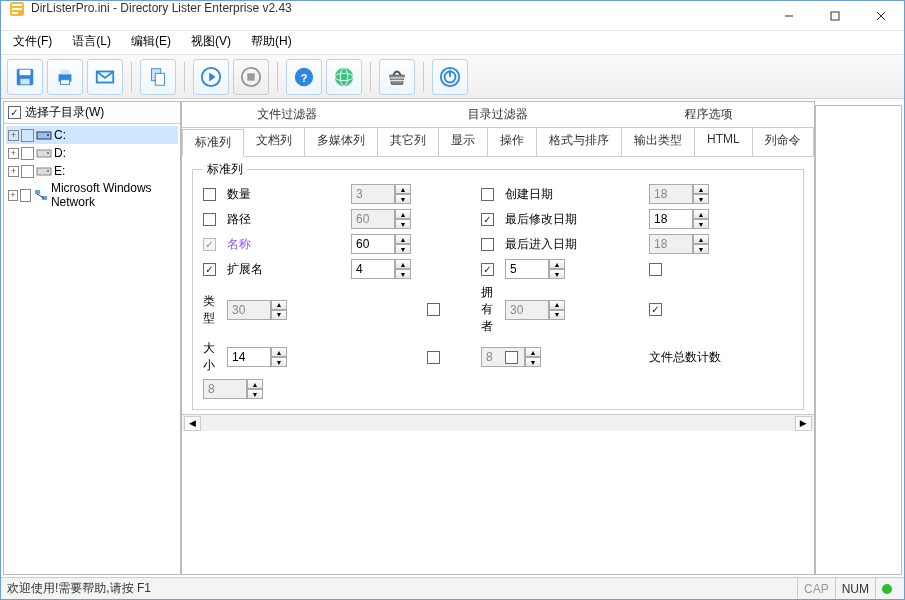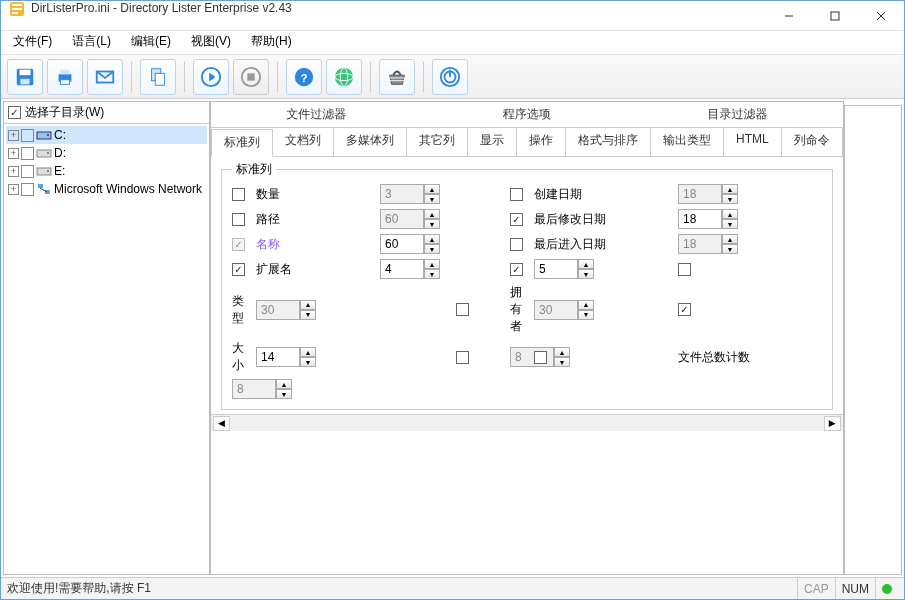--- a/index.html
+++ b/index.html
@@ -9,21 +9,21 @@
 .titlebar .title { flex: 1; color: #333; }
 .titlebar .winbtns { display: flex; }
 .titlebar .winbtn { width: 46px; height: 30px; display: flex; align-items: center; justify-content: center; color: #333; }
 .menubar { height: 24px; display: flex; align-items: flex-start; padding: 0 8px; gap: 12px; color: #000; border-bottom: 1px solid #e5e5e5; }
 .menubar .menuitem { padding: 2px 4px; }
 .toolbar { height: 44px; background: linear-gradient(#fafafa,#efefef); border-bottom: 1px solid #d0d0d0; display: flex; align-items: center; padding: 0 6px; gap: 4px; }
 .tb-btn { width: 36px; height: 36px; border: 1px solid #bcd4ee; border-radius: 3px; background: linear-gradient(#fdfefe,#eef6fd); display: flex; align-items: center; justify-content: center; }
 .tb-btn.gray { border-color: #ccc; background: linear-gradient(#fafafa,#ededed); }
 .tb-sep { width: 1px; height: 30px; background: #ccc; margin: 0 4px; }
 .mainrow { flex: 1; display: flex; min-height: 0; }
-.leftpane { width: 207px; border: 1px solid #bbb; margin: 2px 0 2px 2px; display: flex; flex-direction: column; background: #fff; }
+.leftpane { width: 178px; border: 1px solid #bbb; margin: 2px 0 2px 2px; display: flex; flex-direction: column; background: #fff; }
 .leftpane .header { border-bottom: 1px solid #ccc; padding: 2px 4px; display: flex; align-items: center; gap: 4px; background:#fdfdfd; }
 .tree { padding: 2px 2px; flex: 1; }
 .tree-row { display: flex; align-items: center; padding: 1px 2px; gap: 2px; }
 .twist { width: 11px; height: 11px; border: 1px solid #888; display: inline-flex; align-items: center; justify-content: center; font-size: 9px; line-height: 1; color:#555; }
 .tree-row .chk { width: 13px; height: 13px; border: 1px solid #888; display:inline-block; }
 .tree-row.sel { background: #cfe6ff; }
 .driveicon { width: 16px; height: 16px; display:inline-flex; }
 .rightpane { flex: 1; display: flex; flex-direction: row; margin: 2px 2px 2px 0; min-width:0; }
 .tabs-outer { border: 1px solid #bbb; }
 .tab-head-row { display: flex; border-bottom: 1px solid #ccc; background: #fff; }
@@ -219,22 +219,22 @@
           </span>
         <span>Microsoft Windows Network</span>
       </div>
     </div>
   </div>
 
   <div class="rightpane">
     <div class="tabs-outer">
       <div class="tab-head-row">
         <div class="tab-head">文件过滤器</div>
+        <div class="tab-head">目录过滤器</div>
         <div class="tab-head">程序选项</div>
-        <div class="tab-head">目录过滤器</div>
       </div>
       <div class="tab-row2">
         <div class="subtab active">标准列</div>
         <div class="subtab">文档列</div>
         <div class="subtab">多媒体列</div>
         <div class="subtab">其它列</div>
         <div class="subtab">显示</div>
         <div class="subtab">操作</div>
         <div class="subtab">格式与排序</div>
         <div class="subtab">输出类型</div>

